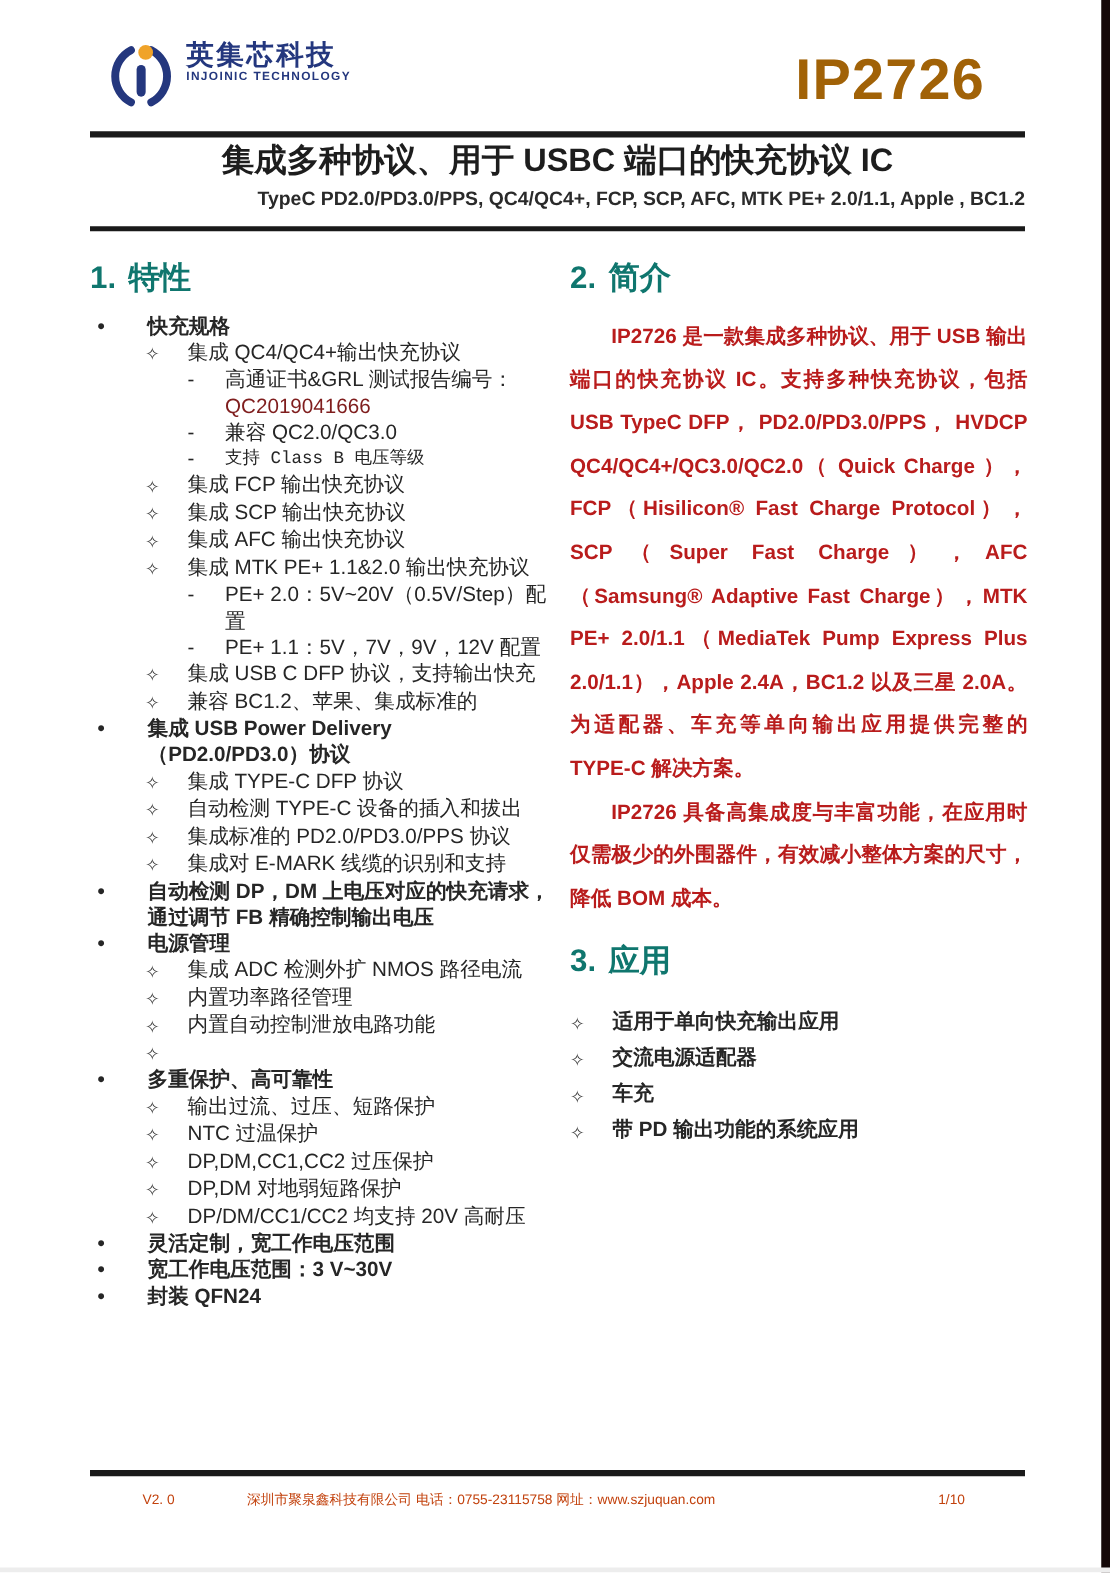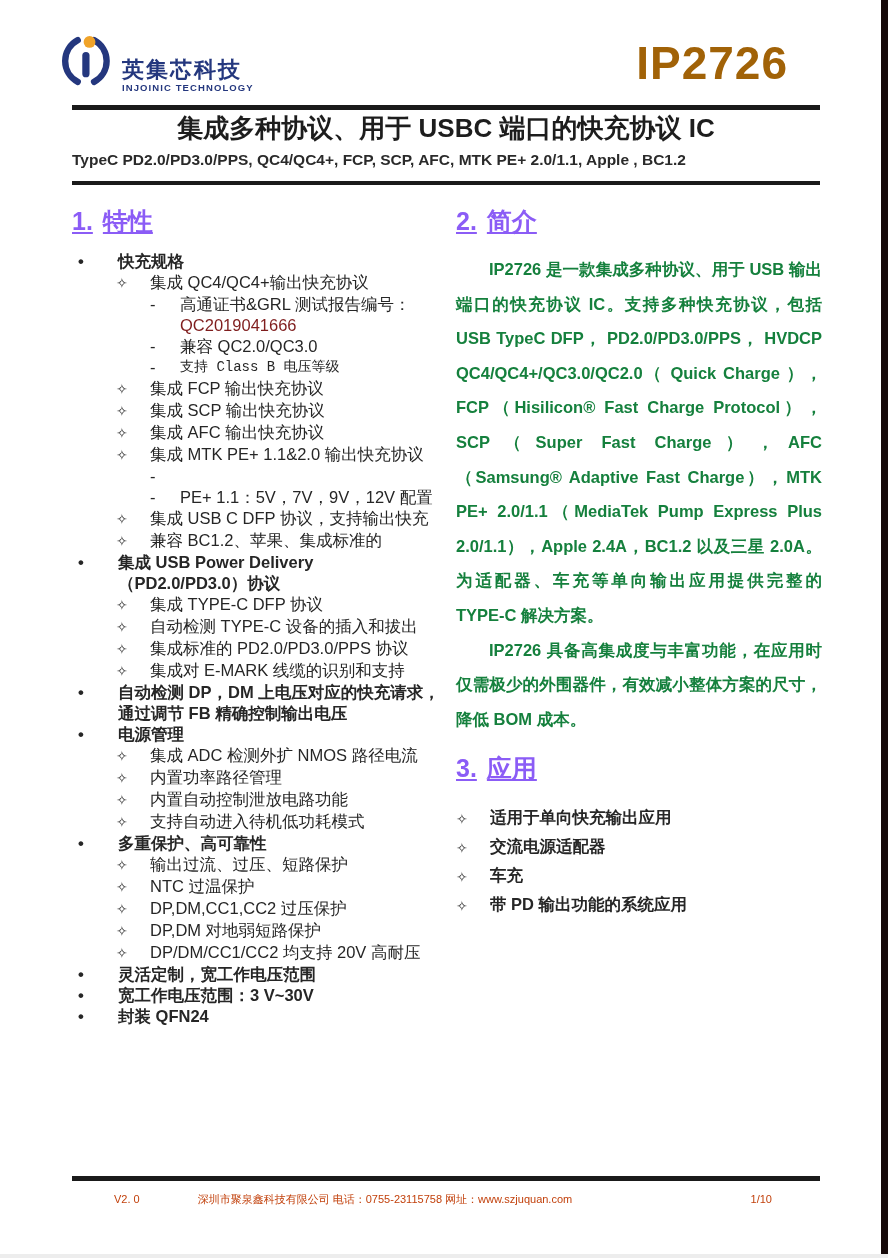--- a/index.html
+++ b/index.html
@@ -16,41 +16,41 @@
   }
   .edge-strip {
     position:absolute; top:0; right:0; width:7px; height:1258px;
     background:#150808;
   }
   .bottom-edge {
     position:absolute; left:0; bottom:0; width:100%; height:4px;
     background:#ededed;
   }
   
-  .logo-wrap { position:absolute; left:56px; top:32px; display:flex; align-items:flex-end; }
+  .logo-wrap { position:absolute; left:83px; top:32px; display:flex; align-items:flex-start; }
   .logo-text { margin-left:8px; }
   .logo-cn { font-size:22px; font-weight:bold; color:#24377e; letter-spacing:2px; line-height:24px; }
   .logo-en { font-size:9.5px; color:#24377e; letter-spacing:1.1px; line-height:12px; font-weight:bold; }
   .part-no {
     position:absolute; top:36px; right:100px;
     font-size:46px; font-weight:bold; color:#a16207; letter-spacing:1px;
   }
   .rule { position:absolute; left:72px; width:748px; background:#1a1a1a; }
   .rule1 { top:105px; height:5px; }
   .rule2 { top:181px; height:4px; }
   .doc-title {
     position:absolute; left:72px; top:111px; width:748px;
     text-align:center; font-size:26px; font-weight:bold; color:#1d1d1d;
   }
   .doc-subtitle {
     position:absolute; left:72px; top:151px; width:748px;
-    text-align:left; font-size:15.5px; font-weight:bold; color:#2a2a2a;
-  }
-  
-  .sec-h { position:absolute; font-size:25px; font-weight:bold; color:#8b5cf6;text-decoration:underline; }
+    text-align:right; font-size:15.5px; font-weight:bold; color:#2a2a2a;
+  }
+  
+  .sec-h { position:absolute; font-size:25px; font-weight:bold; color:#0f766e; }
   .sec-h .num { margin-right:10px; }
   .h-features { left:72px; top:205px; }
   .h-intro    { left:456px; top:205px; }
   .h-apps     { left:456px; top:752px; }
   
   .features-list {
     position:absolute; left:72px; top:251px; width:368px;
     list-style:none; margin:0; padding:0;
   }
   .features-list li { display:flex; align-items:flex-start; line-height:21px; font-size:16.5px; }
@@ -60,21 +60,21 @@
   .l1 { padding-left:44px; }
   .l1 .mk { width:34px; font-size:14px; padding-top:1px; color:#3a3a3a; }
   .l2 { padding-left:78px; }
   .l2 .mk { width:30px; }
   .small .tx { font-size:14px;font-family:Liberation Mono, monospace; }
   .red .tx { color:#7f1d1d; }
   
   .intro-text { position:absolute; left:456px; top:252px; width:366px; }
   .intro-text p {
     margin:0; text-align:justify; text-indent:2em;
-    font-size:16.5px; font-weight:bold; color:#15803d; line-height:34.6px;
+    font-size:16.5px; font-weight:bold; color:#b91c1c; line-height:34.6px;
   }
   
   .apps-list {
     position:absolute; left:456px; top:804px; width:366px;
     list-style:none; margin:0; padding:0;
   }
   .apps-list li { display:flex; align-items:flex-start; line-height:27px; font-size:16.5px; font-weight:bold; }
   .apps-list .mk { width:34px; flex:0 0 auto; font-size:14px; font-weight:normal; color:#3a3a3a; padding-top:2px; }
   
   .rule-footer { top:1176px; height:5px; }
@@ -152,20 +152,21 @@
     <li class="l1">
         <span class="mk">✧</span>
         <span class="tx">集成 AFC 输出快充协议</span>
       </li>
     <li class="l1">
         <span class="mk">✧</span>
         <span class="tx">集成 MTK PE+ 1.1&amp;2.0 输出快充协议</span>
       </li>
     <li class="l2">
         <span class="mk">-</span>
+        <span class="tx">PE+ 2.0：5V~20V（0.5V/Step）配置</span>
       </li>
     <li class="l2">
         <span class="mk">-</span>
         <span class="tx">PE+ 1.1：5V，7V，9V，12V 配置</span>
       </li>
     <li class="l1">
         <span class="mk">✧</span>
         <span class="tx">集成 USB C DFP 协议，支持输出快充</span>
       </li>
     <li class="l1">
@@ -207,21 +208,20 @@
     <li class="l1">
         <span class="mk">✧</span>
         <span class="tx">内置功率路径管理</span>
       </li>
     <li class="l1">
         <span class="mk">✧</span>
         <span class="tx">内置自动控制泄放电路功能</span>
       </li>
     <li class="l1">
         <span class="mk">✧</span>
-        <span class="tx">支持自动进入待机低功耗模式</span>
       </li>
     <li class="l0">
         <span class="mk">•</span>
         <span class="tx">多重保护、高可靠性</span>
       </li>
     <li class="l1">
         <span class="mk">✧</span>
         <span class="tx">输出过流、过压、短路保护</span>
       </li>
     <li class="l1">

